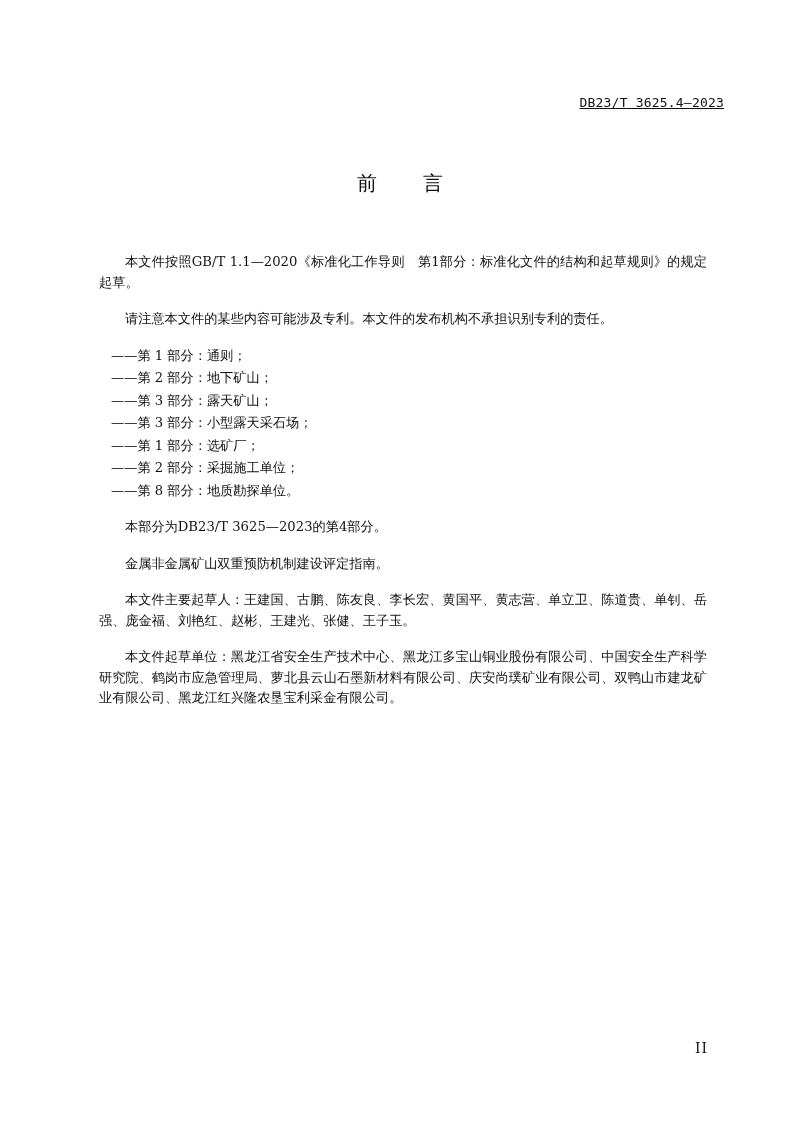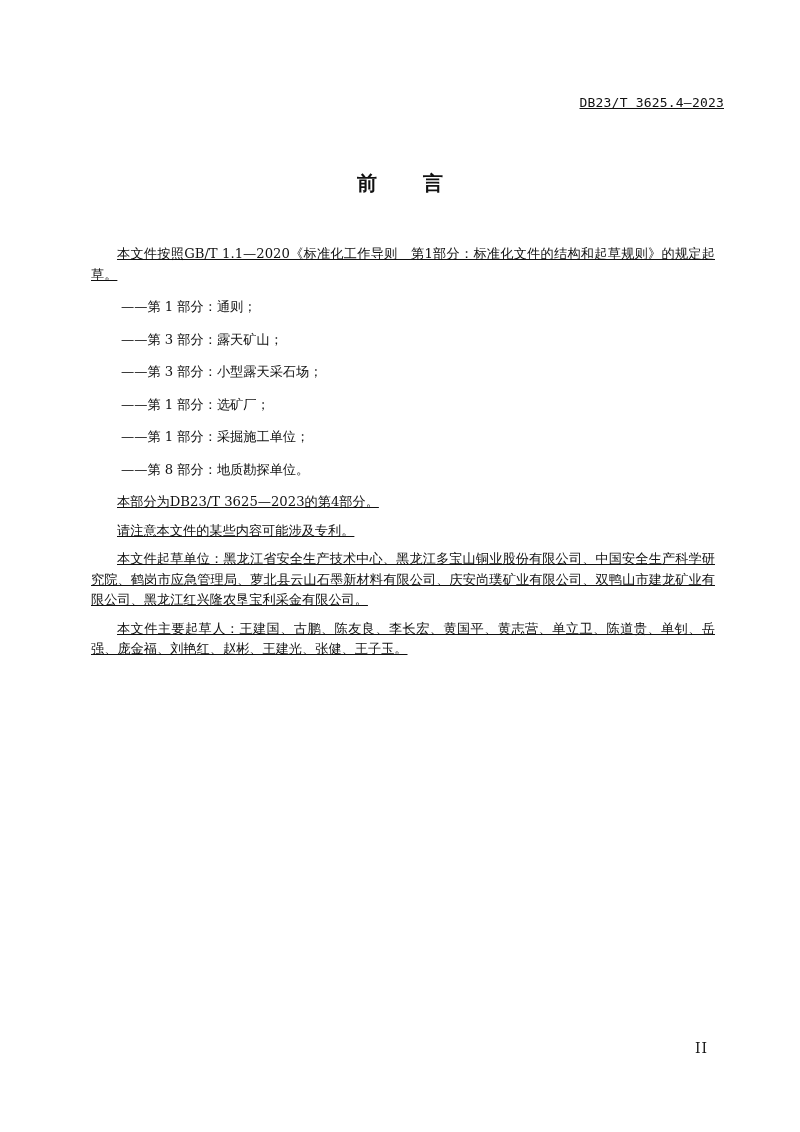--- a/index.html
+++ b/index.html
@@ -1,38 +1,40 @@
 <!DOCTYPE html>
 <html><head>
 <meta charset="utf-8">
 <style>
   html, body { margin: 0; padding: 0; background: #ffffff; }
   body { width: 800px; height: 1132px; position: relative; overflow: hidden;
          font-family: "DejaVu Serif", "Liberation Serif", serif; color: #111; }
   .header-code { position: absolute; top: 95px; right: 76px; font-family: "DejaVu Sans Mono", "Liberation Mono", monospace; font-size: 13px; letter-spacing: 0.2px; text-decoration: underline; }
-  .title { position: absolute; top: 170px; left: 0; width: 800px; text-align: center; font-family: "DejaVu Sans", "Liberation Sans", sans-serif; font-size: 20px; font-weight: bold; letter-spacing: 46px; text-indent: 46px; }
+  .title { position: absolute; top: 170px; left: 0; width: 800px; text-align: center; font-family: "DejaVu Sans", "Liberation Sans", sans-serif; font-size: 20px; font-weight: normal; letter-spacing: 46px; text-indent: 46px; }
   .content { position: absolute; top: 236px; left: 83px; width: 640px; font-size: 13.2px; line-height: 20.5px; }
-  .p { margin: 8px; text-indent: 26px; text-align: justify; text-decoration: underline; }
-  .li { margin: 12px; padding-left: 26px; }
+  .p { margin: 16px; text-indent: 26px; text-align: justify; }
+  .li { margin: 2px; padding-left: 26px; }
   .page-num { position: absolute; top: 1040px; right: 92px; font-size: 14px; font-family: "DejaVu Serif", "Liberation Serif", serif; letter-spacing: 1px; }
 </style>
 </head>
 <body>
 
 <div class="header-code">DB23/T 3625.4—2023</div>
 
 <div class="title">前言</div>
 
 <div class="content">
   <p class="p">本文件按照GB/T 1.1—2020《标准化工作导则　第1部分：标准化文件的结构和起草规则》的规定起草。</p>
+  <p class="p">请注意本文件的某些内容可能涉及专利。本文件的发布机构不承担识别专利的责任。</p>
   <p class="li">——第 1 部分：通则；</p>
+  <p class="li">——第 2 部分：地下矿山；</p>
   <p class="li">——第 3 部分：露天矿山；</p>
   <p class="li">——第 3 部分：小型露天采石场；</p>
   <p class="li">——第 1 部分：选矿厂；</p>
-  <p class="li">——第 1 部分：采掘施工单位；</p>
+  <p class="li">——第 2 部分：采掘施工单位；</p>
   <p class="li">——第 8 部分：地质勘探单位。</p>
   <p class="p">本部分为DB23/T 3625—2023的第4部分。</p>
-  <p class="p">请注意本文件的某些内容可能涉及专利。</p>
+  <p class="p">金属非金属矿山双重预防机制建设评定指南。</p>
+  <p class="p">本文件主要起草人：王建国、古鹏、陈友良、李长宏、黄国平、黄志营、单立卫、陈道贵、单钊、岳强、庞金福、刘艳红、赵彬、王建光、张健、王子玉。</p>
   <p class="p">本文件起草单位：黑龙江省安全生产技术中心、黑龙江多宝山铜业股份有限公司、中国安全生产科学研究院、鹤岗市应急管理局、萝北县云山石墨新材料有限公司、庆安尚璞矿业有限公司、双鸭山市建龙矿业有限公司、黑龙江红兴隆农垦宝利采金有限公司。</p>
-  <p class="p">本文件主要起草人：王建国、古鹏、陈友良、李长宏、黄国平、黄志营、单立卫、陈道贵、单钊、岳强、庞金福、刘艳红、赵彬、王建光、张健、王子玉。</p>
 </div>
 
 <div class="page-num">II</div>
 
 </body></html>

